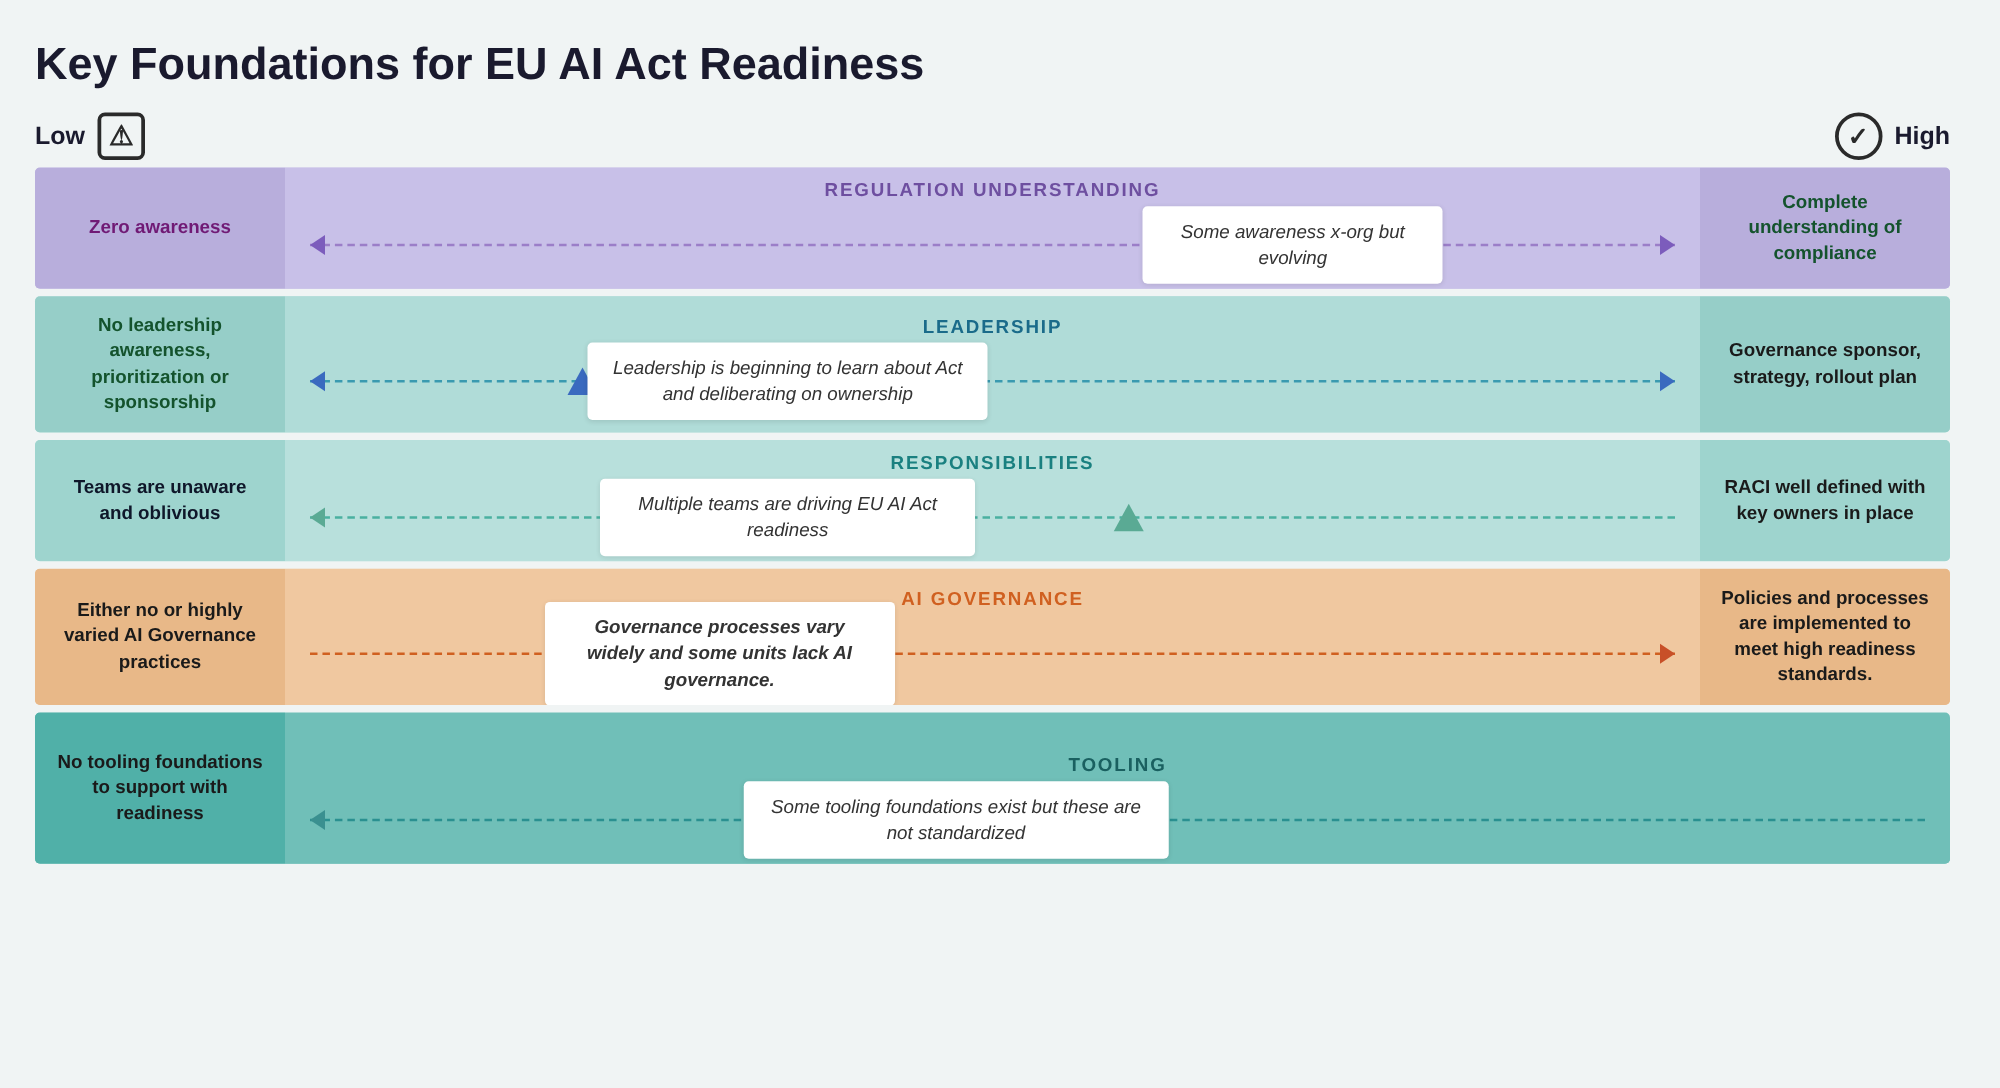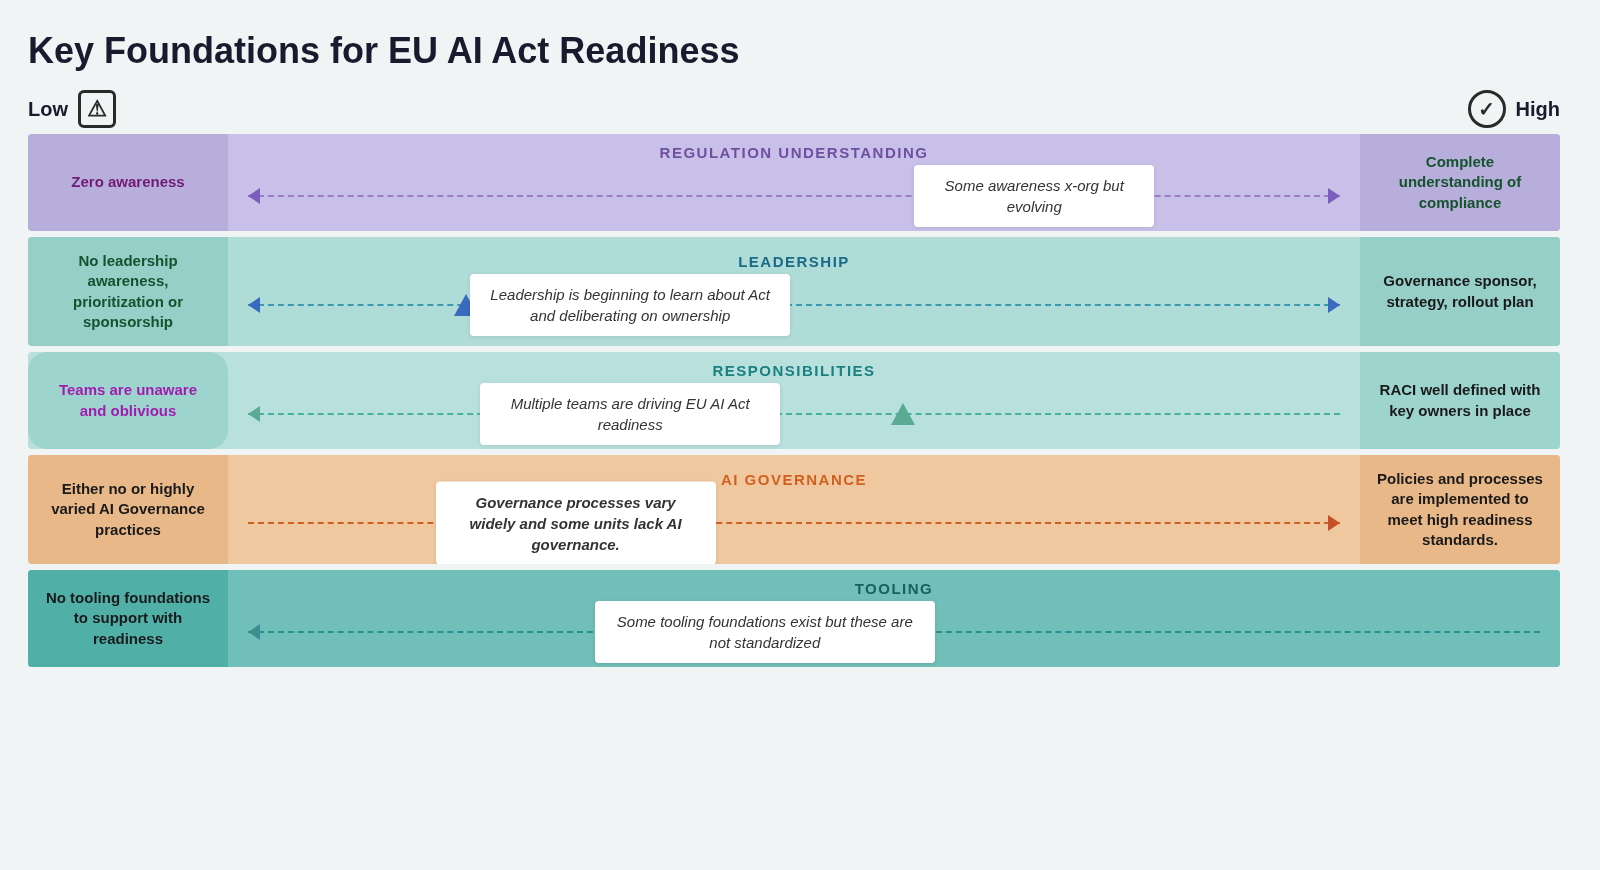--- a/index.html
+++ b/index.html
@@ -141,37 +141,37 @@
     .row-regulation .dashed-line { border-color: #9b7ec8; }
     
     .row-leadership { background: #b0dcd8; }
     .row-leadership .row-left { background: #96cec8; color: #14532d; }
     .row-leadership .row-right { background: #96cec8; color: #1a1a1a; }
     .row-leadership .row-middle { background: #b0dcd8; }
     .row-leadership .row-category { color: #1a6b8a; }
     .row-leadership .dashed-line { border-color: #3a9ab0; }
     
     .row-responsibilities { background: #b8e0dc; }
-    .row-responsibilities .row-left { background: #9ed4ce; color: #a21caf; border-radius: 19px; }
+    .row-responsibilities .row-left { background: #9ed4ce; color: #0f172a; }
     .row-responsibilities .row-right { background: #9ed4ce; color: #1a1a1a; }
     .row-responsibilities .row-middle { background: #b8e0dc; }
     .row-responsibilities .row-category { color: #1a8080; }
     .row-responsibilities .dashed-line { border-color: #4ab0a0; }
     
     .row-governance { background: #f0c8a0; }
     .row-governance .row-left { background: #e8b888; color: #1a1a1a; }
     .row-governance .row-right { background: #e8b888; color: #1a1a1a; }
     .row-governance .row-middle { background: #f0c8a0; }
     .row-governance .row-category { color: #d06020; }
     .row-governance .dashed-line { border-color: #d06020; }
     
     .row-tooling { background: #70bfb8; }
     .row-tooling .row-left { background: #50b0a8; color: #1a1a1a; }
     .row-tooling .row-right { background: #50b0a8; color: #1a1a1a; }
-    .row-tooling .row-middle { background: #70bfb8; }
+    .row-tooling .row-middle { background: #70bfb8; margin-top: 24px; }
     .row-tooling .row-category { color: #1a6060; }
     .row-tooling .dashed-line { border-color: #2a9090; }
   </style>
 </head>
 <body>
 
 <div class="container">
   <h1 class="main-title">Key Foundations for EU AI Act Readiness</h1>
 
   <div class="low-high-bar">

